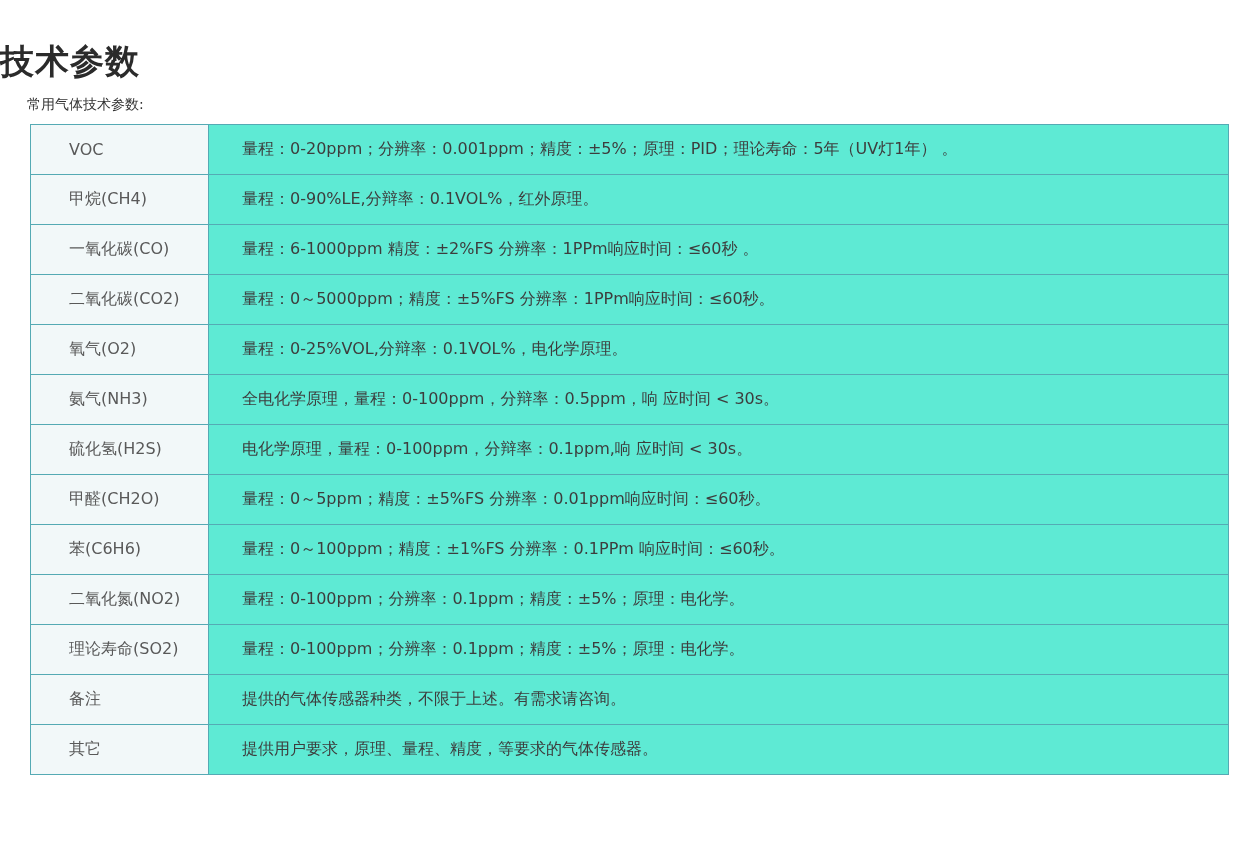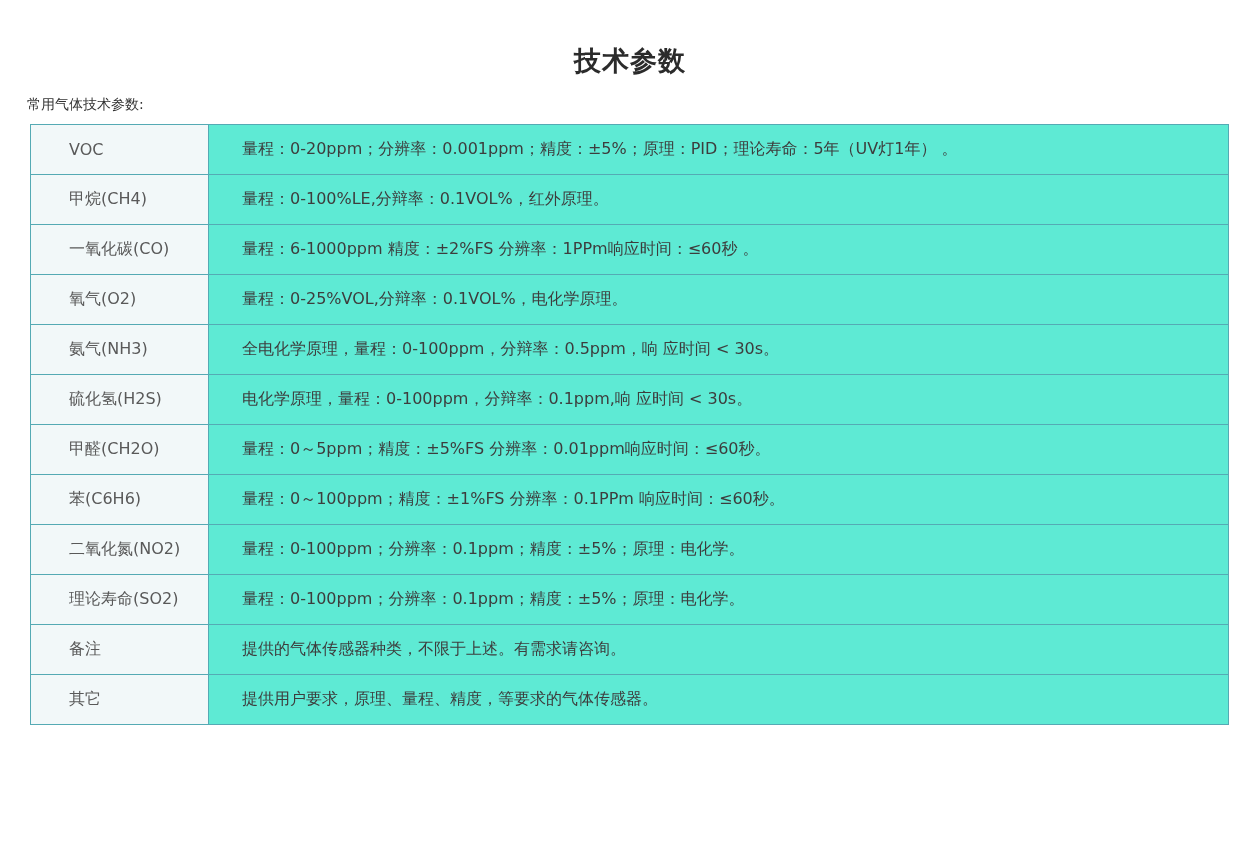--- a/index.html
+++ b/index.html
@@ -12,22 +12,22 @@
     overflow: hidden;
   }
   .page {
     width: 1260px;
     height: 855px;
     position: relative;
   }
   .title {
     margin: 0;
     padding-top: 42px;
-    text-align: center;
-    font-size: 27px;
+    text-align: left;
+    font-size: 34px;
     line-height: 38px;
     font-weight: bold;
     color: #2b2b2b;
     letter-spacing: 1px;
   }
   .subtitle {
     margin: 16px 8px 0 27px;
     font-size: 14px;
     line-height: 16px;
     color: #333333;
@@ -68,25 +68,29 @@
   <div class="subtitle">常用气体技术参数:</div>
 
   <table class="spec-table">
     <tbody id="spec-tbody">
         <tr>
           <td class="gas-cell">VOC</td>
           <td class="spec-cell">量程：0-20ppm；分辨率：0.001ppm；精度：±5%；原理：PID；理论寿命：5年（UV灯1年） 。</td>
         </tr>
         <tr>
           <td class="gas-cell">甲烷(CH4)</td>
-          <td class="spec-cell">量程：0-100%LE,分辩率：0.1VOL%，红外原理。</td>
+          <td class="spec-cell">量程：0-90%LE,分辩率：0.1VOL%，红外原理。</td>
         </tr>
         <tr>
           <td class="gas-cell">一氧化碳(CO)</td>
           <td class="spec-cell">量程：6-1000ppm 精度：±2%FS 分辨率：1PPm响应时间：≤60秒 。</td>
+        </tr>
+        <tr>
+          <td class="gas-cell">二氧化碳(CO2)</td>
+          <td class="spec-cell">量程：0～5000ppm；精度：±5%FS 分辨率：1PPm响应时间：≤60秒。</td>
         </tr>
         <tr>
           <td class="gas-cell">氧气(O2)</td>
           <td class="spec-cell">量程：0-25%VOL,分辩率：0.1VOL%，电化学原理。</td>
         </tr>
         <tr>
           <td class="gas-cell">氨气(NH3)</td>
           <td class="spec-cell">全电化学原理，量程：0-100ppm，分辩率：0.5ppm，响 应时间 &lt; 30s。</td>
         </tr>
         <tr>

